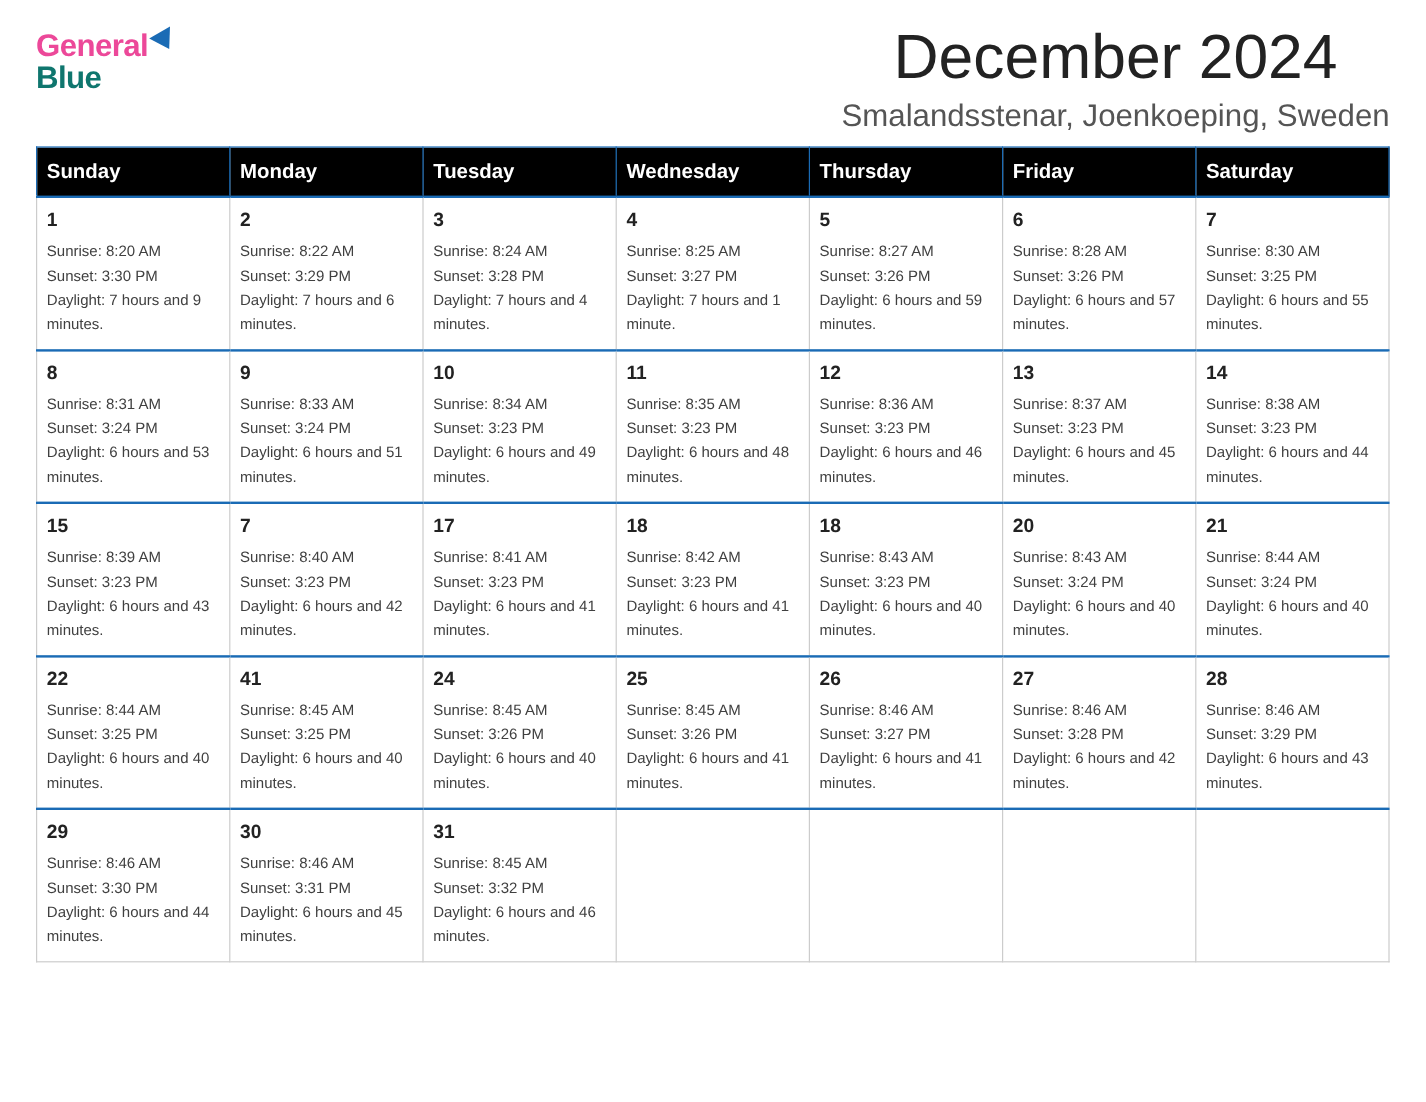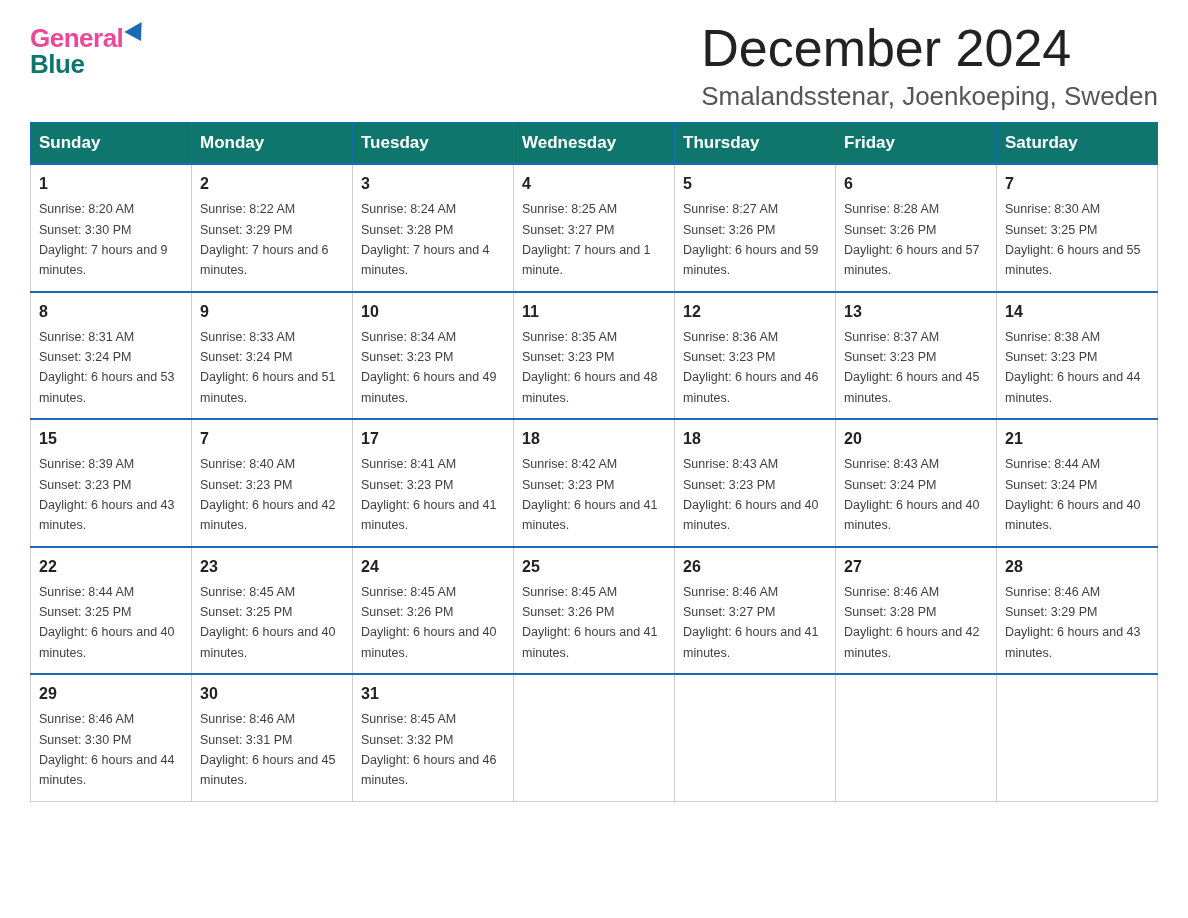--- a/index.html
+++ b/index.html
@@ -48,40 +48,40 @@
       vertical-align: middle;
       transform: rotate(-30deg);
       position: relative;
       top: -4px;
     }
     .logo-line1 {
       display: flex;
       align-items: center;
     }
     .title-block {
-      text-align: left;
+      text-align: center;
     }
     .month-title {
       font-size: 52px;
       font-weight: normal;
       color: #222;
       line-height: 1.1;
     }
     .location-title {
       font-size: 26px;
       color: #555;
       margin-top: 4px;
     }
     .calendar {
       width: 100%;
       border-collapse: collapse;
       margin-top: 10px;
     }
     .calendar thead tr th {
-      background-color: #0f766e;
+      background-color: #000000;
       color: #fff;
       font-size: 17px;
       font-weight: bold;
       padding: 10px 8px;
       text-align: left;
       border: 1px solid #1a6bb5;
     }
     .calendar tbody tr td {
       vertical-align: top;
       border: 1px solid #ccc;
@@ -182,21 +182,21 @@
         <td><span class="day-num">18</span>
 <span class="day-info">Sunrise: 8:43 AM<br>Sunset: 3:23 PM<br>Daylight: 6 hours and 40 minutes.</span></td>
         <td><span class="day-num">20</span>
 <span class="day-info">Sunrise: 8:43 AM<br>Sunset: 3:24 PM<br>Daylight: 6 hours and 40 minutes.</span></td>
         <td><span class="day-num">21</span>
 <span class="day-info">Sunrise: 8:44 AM<br>Sunset: 3:24 PM<br>Daylight: 6 hours and 40 minutes.</span></td>
       </tr>
       <tr>
         <td><span class="day-num">22</span>
 <span class="day-info">Sunrise: 8:44 AM<br>Sunset: 3:25 PM<br>Daylight: 6 hours and 40 minutes.</span></td>
-        <td><span class="day-num">23</span>
+        <td><span class="day-num">41</span>
 <span class="day-info">Sunrise: 8:45 AM<br>Sunset: 3:25 PM<br>Daylight: 6 hours and 40 minutes.</span></td>
         <td><span class="day-num">24</span>
 <span class="day-info">Sunrise: 8:45 AM<br>Sunset: 3:26 PM<br>Daylight: 6 hours and 40 minutes.</span></td>
         <td><span class="day-num">25</span>
 <span class="day-info">Sunrise: 8:45 AM<br>Sunset: 3:26 PM<br>Daylight: 6 hours and 41 minutes.</span></td>
         <td><span class="day-num">26</span>
 <span class="day-info">Sunrise: 8:46 AM<br>Sunset: 3:27 PM<br>Daylight: 6 hours and 41 minutes.</span></td>
         <td><span class="day-num">27</span>
 <span class="day-info">Sunrise: 8:46 AM<br>Sunset: 3:28 PM<br>Daylight: 6 hours and 42 minutes.</span></td>
         <td><span class="day-num">28</span>

